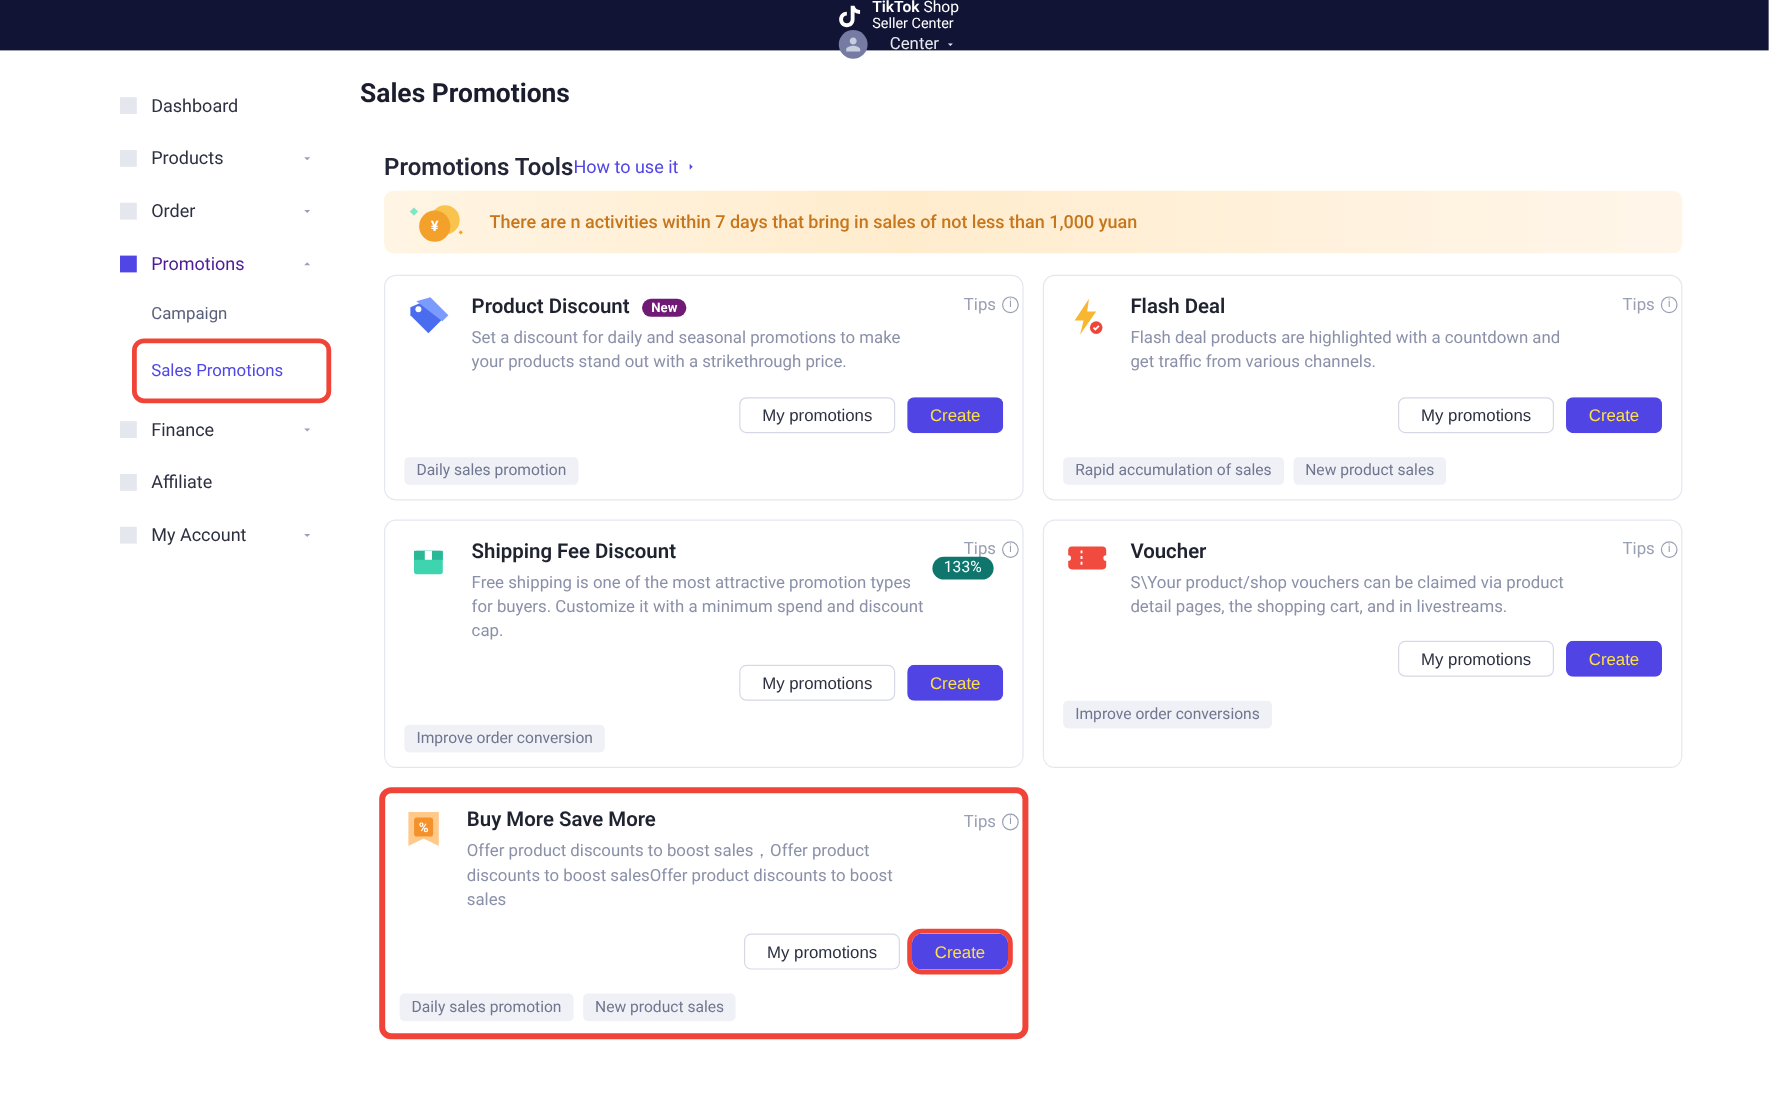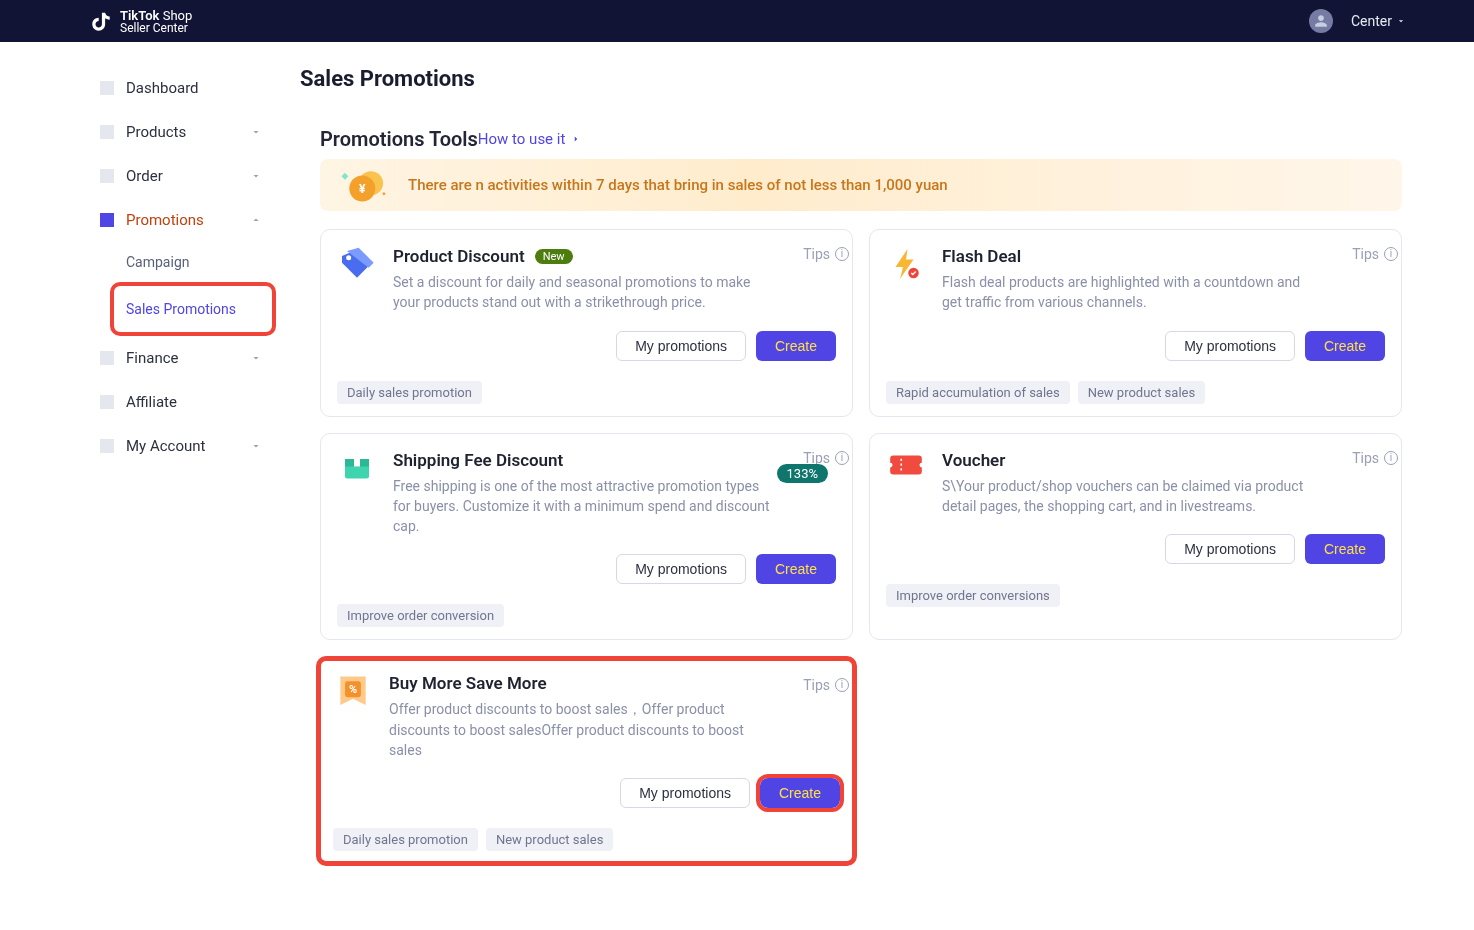--- a/index.html
+++ b/index.html
@@ -12,20 +12,21 @@
 
   
   .header {
     background: #121435;
     height: 42px;
     display: flex;
     align-items: center;
     justify-content: space-between;
     padding: 0 68px 0 90px;
     color: #fff;
+    flex-direction: column;
   }
   .logo-block {
     display: flex;
     align-items: center;
     gap: 8px;
   }
   .tiktok-logo {
     width: 22px;
     height: 22px;
   }
@@ -79,21 +80,21 @@
     color: #2c3040;
     cursor: pointer;
     position: relative;
   }
   .nav-item .sq {
     width: 14px;
     height: 14px;
     background: #e5e7ef;
     margin-right: 12px;
   }
-  .nav-item.active { color: #c2410c; }
+  .nav-item.active { color: #4c1d95; }
   .nav-item.active .sq { background: #4f46e5; }
   .nav-item .chev {
     position: absolute;
     right: 8px;
     color: #9aa0b4;
   }
   .nav-sub {
     padding-left: 26px;
     font-size: 14px;
     color: #5a607a;
@@ -202,24 +203,24 @@
     display: flex;
     align-items: center;
     gap: 10px;
   }
   .card-title {
     font-size: 17px;
     font-weight: 600;
     color: #1f2330;
   }
   .new-badge {
-    background: #4d7c0f;
+    background: #701a75;
     color: #fff;
     font-size: 11px;
-    font-weight: 400;
+    font-weight: 700;
     border-radius: 9px;
     padding: 1px 8px;
   }
   .tips {
     position: absolute;
     right: 3px;
     top: 16px;
     display: flex;
     align-items: center;
     gap: 5px;

